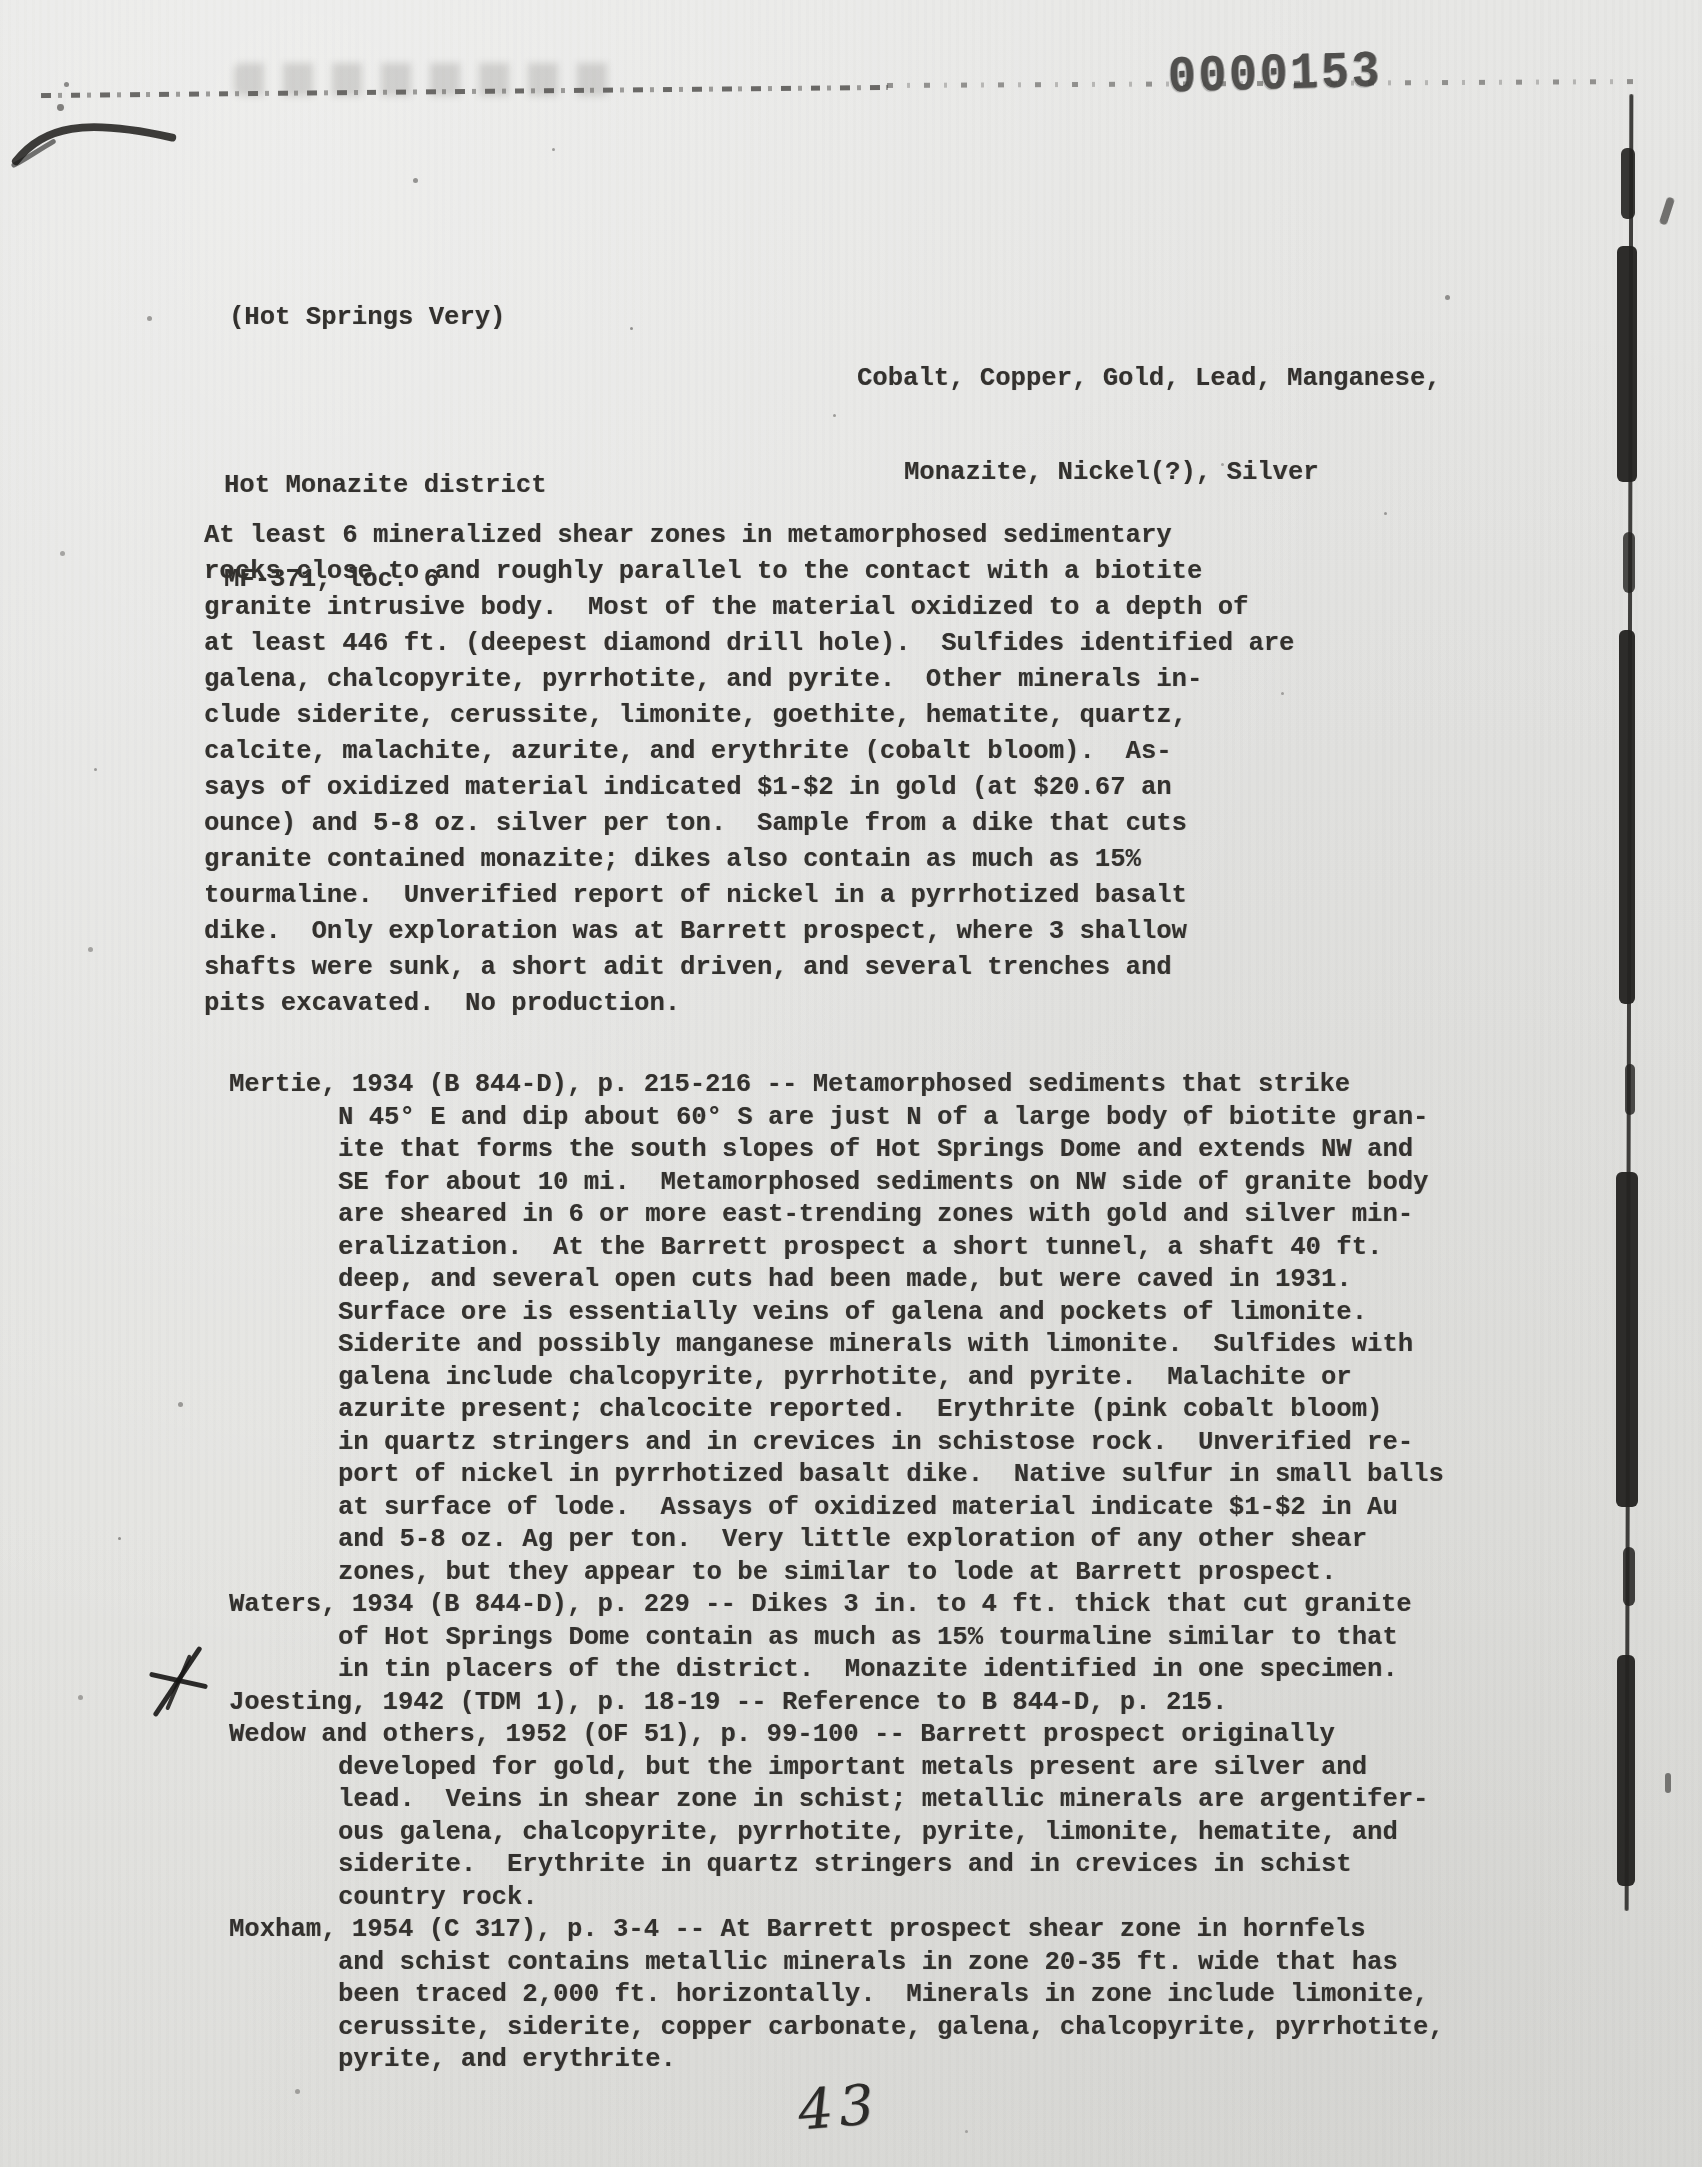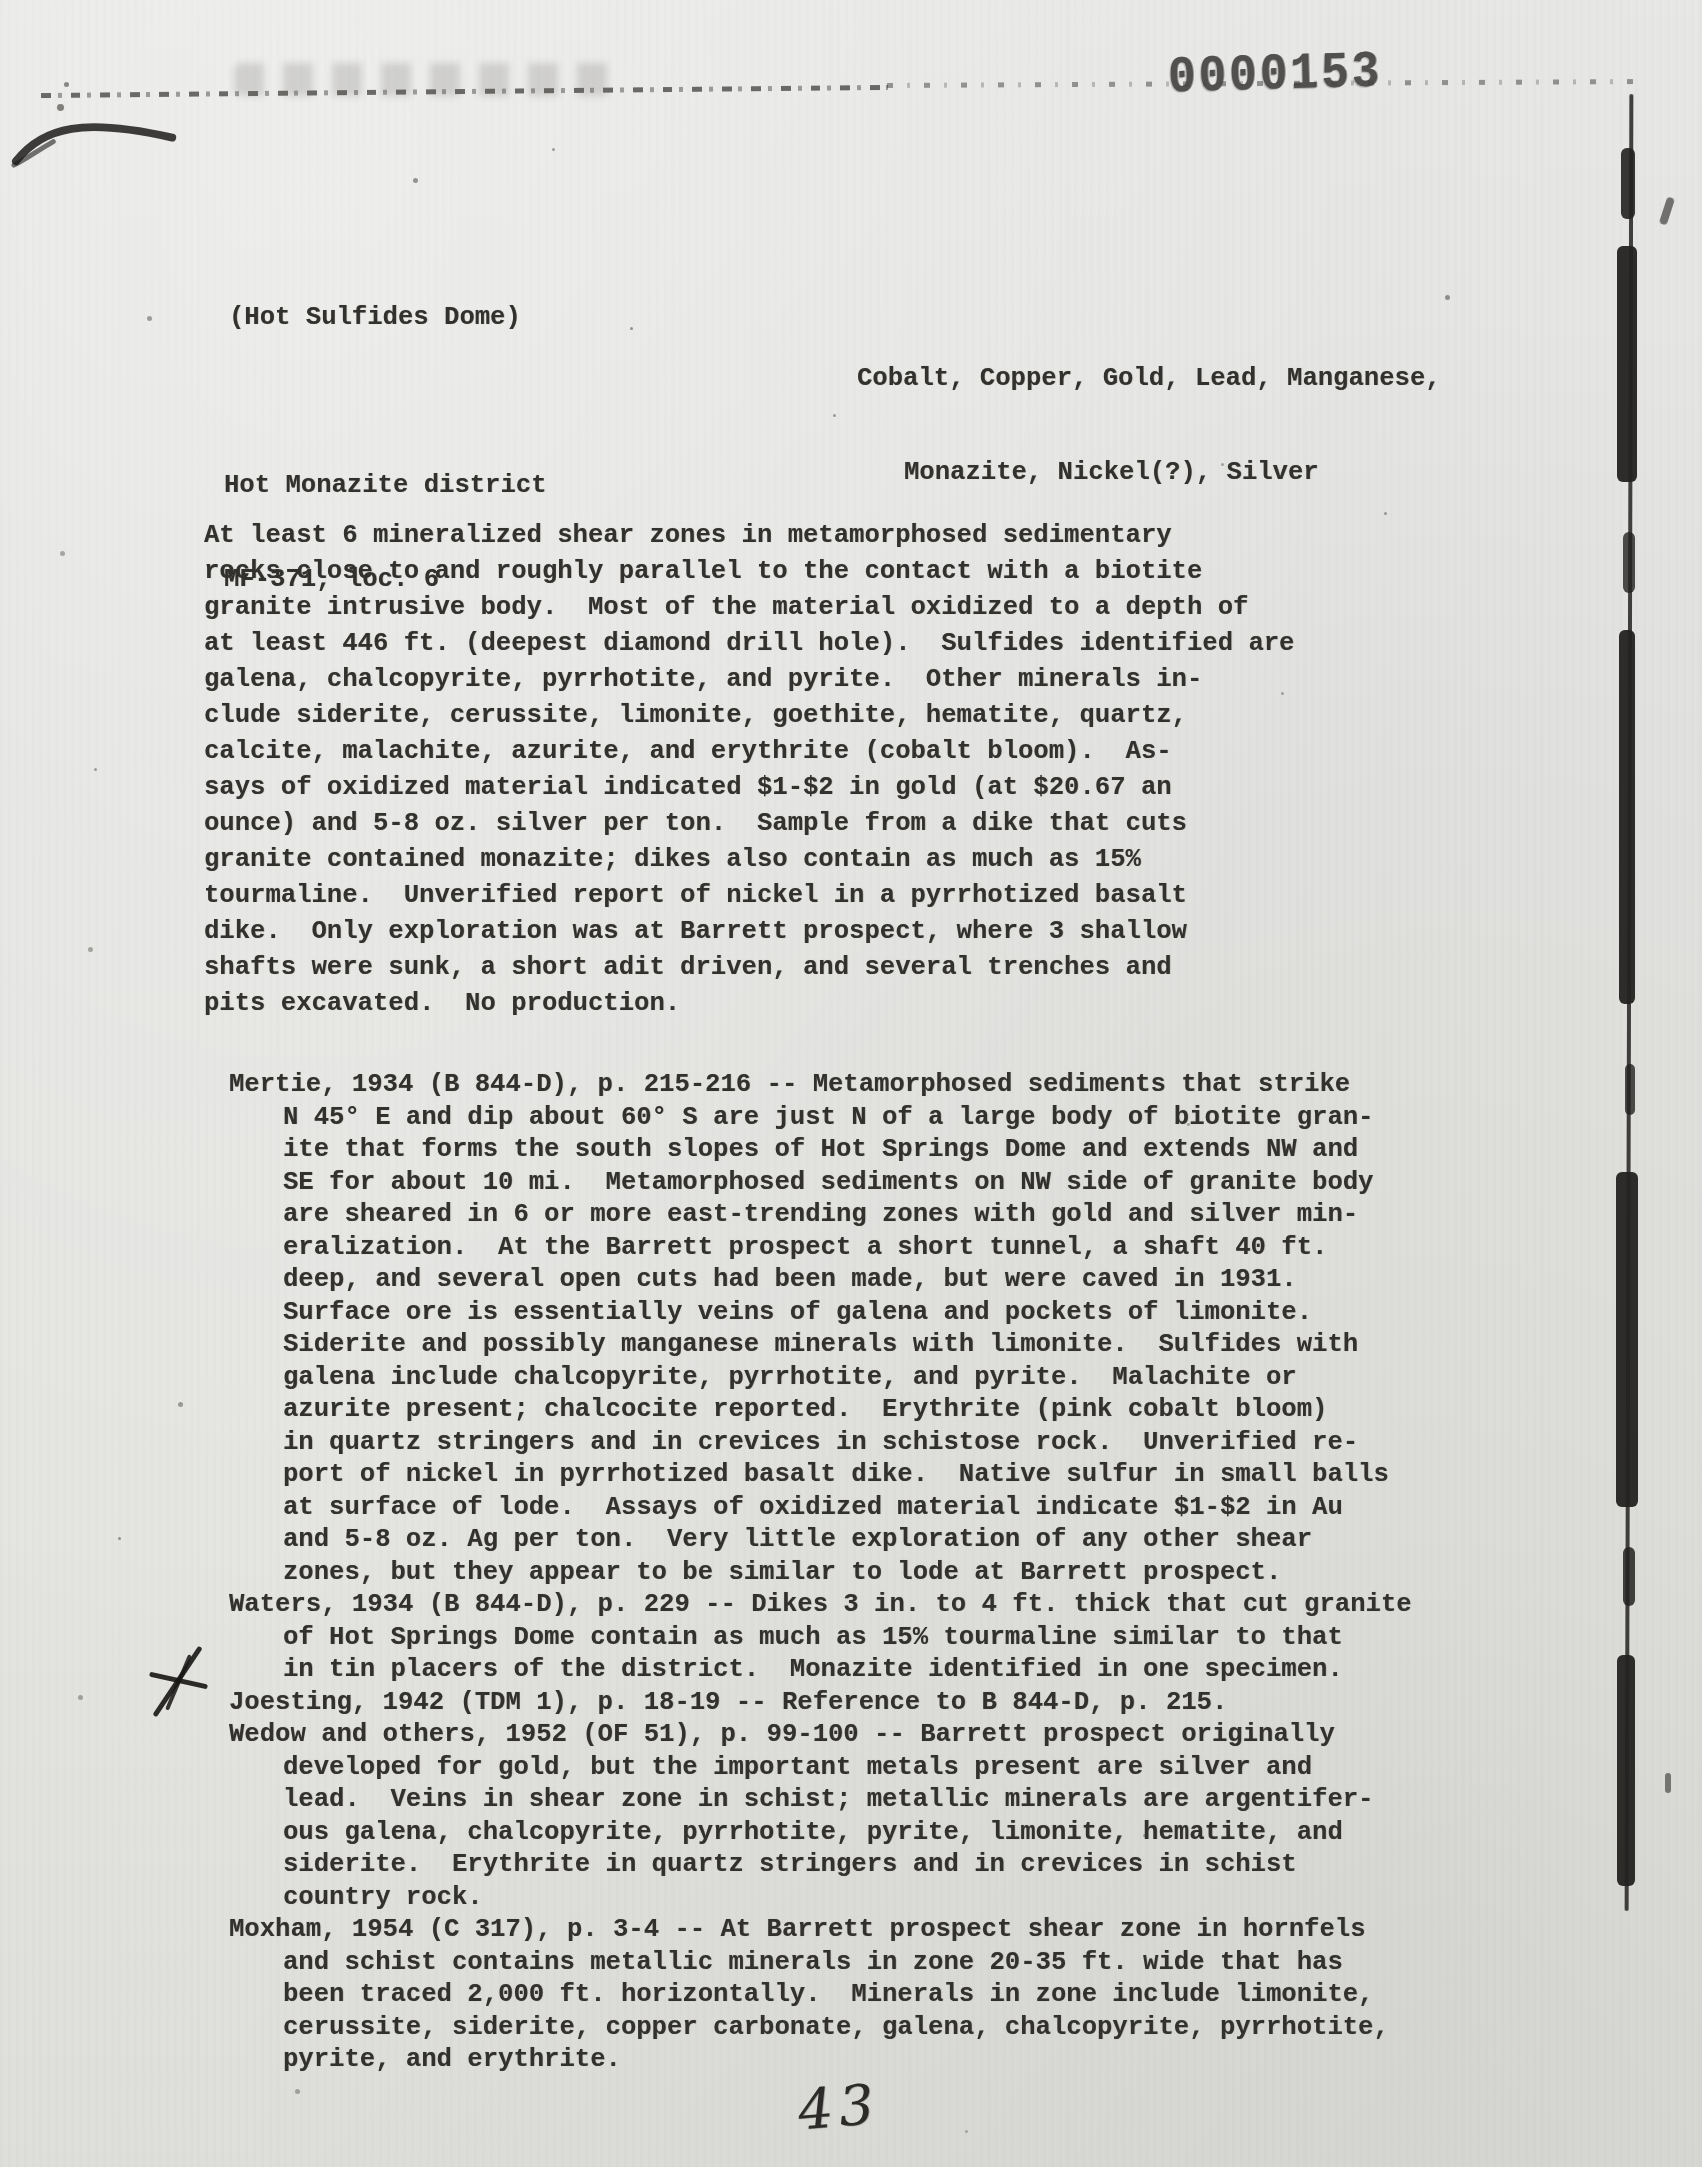--- a/index.html
+++ b/index.html
@@ -15,21 +15,21 @@
   .typed{
     position:absolute;
     font-family:"Liberation Mono","DejaVu Sans Mono",monospace;
     font-weight:700;font-size:25.6px;color:#33312e;
     text-shadow:0.4px 0.4px 0.7px rgba(45,42,38,.38);
     white-space:pre;
   }
   .tline{white-space:pre;}
   .lh37 .tline{height:36px;line-height:36px;}
   .lh33 .tline{height:32.5px;line-height:32.5px;}
-  .ref-entry .tline.cont{margin-left:54px;}
+  .ref-entry .tline.cont{margin-left:109px;}
   .summary-wrap{display:flex;}
   .summary-label{width:181px;}
   
   .stamp{
     position:absolute;left:1168px;top:49px;
     font-family:"Liberation Mono","DejaVu Sans Mono",monospace;
     font-weight:700;font-size:46px;letter-spacing:3px;color:#454442;
     transform:rotate(-1.6deg) scaleY(1.12);
     text-shadow:1px 0 0 rgba(60,60,60,.5), -1px 1px 1px rgba(60,60,60,.35);
     opacity:.92;white-space:pre;
@@ -96,21 +96,21 @@
   <div class="band" style="left:1619px;top:630px;width:15.8px;height:374px;opacity:.95;"></div>
   <div class="band" style="left:1625px;top:1064px;width:9.9px;height:51px;opacity:.8;"></div>
   <div class="band" style="left:1616px;top:1172px;width:21.7px;height:335px;opacity:.95;"></div>
   <div class="band" style="left:1623px;top:1547px;width:11.8px;height:59px;opacity:.85;"></div>
   <div class="band" style="left:1617px;top:1655px;width:17.7px;height:231px;opacity:.95;"></div>
   <div class="band" style="left:1663px;top:197px;width:7.9px;height:27.6px;transform:rotate(18deg);opacity:.6;"></div>
   <div class="band" style="left:1665px;top:1773px;width:5.9px;height:19.7px;opacity:.55;"></div>
 
   <div class="stamp">0000153</div>
 
-  <div class="typed" style="left:229px;top:303px;">(Hot Sulfides Dome)</div>
+  <div class="typed" style="left:229px;top:303px;">(Hot Springs Very)</div>
   <div class="typed lh37" style="left:857px;top:303px;">
     <div class="tline">Cobalt, Copper, Gold, Lead, Manganese,</div>
     <div class="tline" style="margin-left:47px;">Monazite, Nickel(?), Silver</div>
   </div>
 
   <div class="typed lh37" style="left:224px;top:410px;">
     <div class="tline">Hot Monazite district</div>
     <div class="tline">MF-371, loc. 6</div>
   </div>
 

